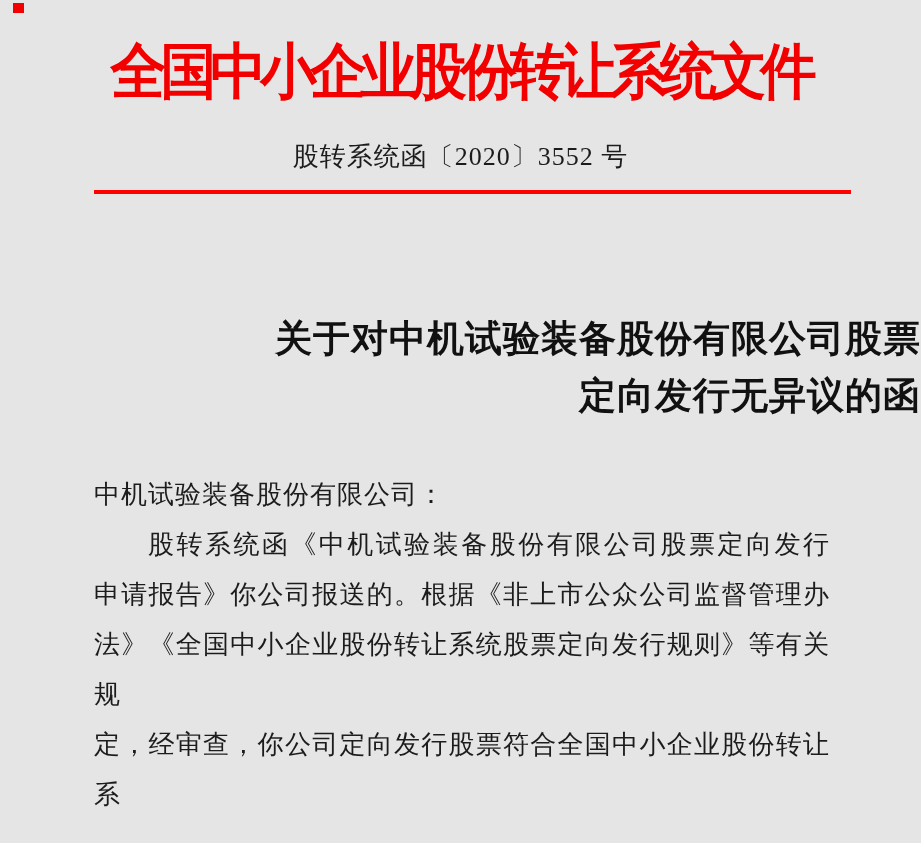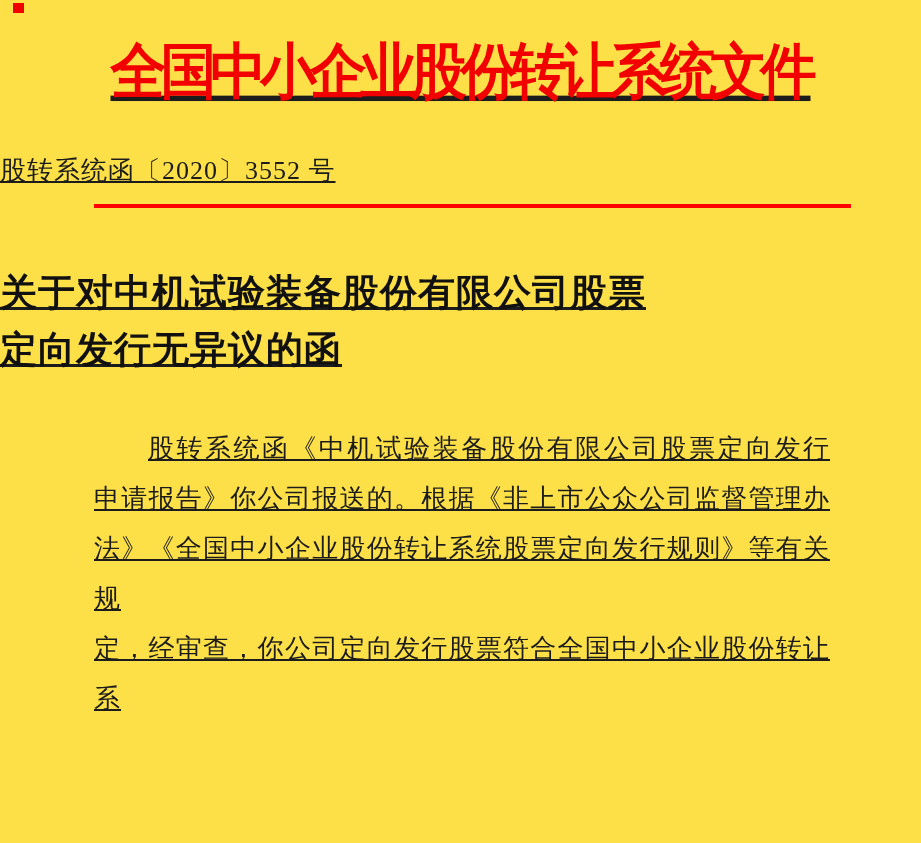--- a/index.html
+++ b/index.html
@@ -8,22 +8,21 @@
     height: 843px;
     background: #ffffff;
     position: relative;
     overflow: hidden;
     font-family: "Liberation Serif", "DejaVu Serif", serif;
     color: var(--text_black, #1c1c1c);
   }
   .page {
     position: absolute;
     inset: 0;
-    background: #fde047;
-    text-decoration: underline;
+    background: #e5e5e5;
   }
   
   .corner-mark {
     position: absolute;
     left: 13px;
     top: 3px;
     width: 11px;
     height: 10px;
     background: var(--accent_red, #f20000);
   }
@@ -33,35 +32,36 @@
     font-size: 56px;
     line-height: 72px;
     font-weight: bold;
     letter-spacing: -6px;
     color: var(--accent_red, #f20000);
     transform: scaleY(1.08);
     transform-origin: center top;
     white-space: nowrap;
   }
   .doc-number {
-    margin-top: 48px;
+    margin-top: 34px;
+    text-align: center;
     font-size: 26px;
     letter-spacing: 1px;
     color: var(--text_black, #1c1c1c);
   }
   .red-divider {
     margin-top: 16px;
     margin-left: 94px;
     width: 757px;
     height: 4px;
     background: var(--rule_red, #ff0000);
   }
   .doc-heading {
-    margin-top: 56px;
-    text-align: left;
+    margin-top: 116px;
+    text-align: right;
     font-weight: bold;
     font-size: 37px;
     line-height: 57px;
     letter-spacing: 1px;
     color: #111111;
   }
   .body-block {
     margin: 46px 91px 0 94px;
     font-size: 26px;
     line-height: 50px;
@@ -90,20 +90,21 @@
   <div class="doc-number">股转系统函〔2020〕3552 号</div>
 
   <div class="red-divider"></div>
 
   <div class="doc-heading">
     <div>关于对中机试验装备股份有限公司股票</div>
     <div>定向发行无异议的函</div>
   </div>
 
   <div class="body-block">
+    <div class="salutation">中机试验装备股份有限公司：</div>
     <div>
       <div class="para-line indent">股转系统函《中机试验装备股份有限公司股票定向发行</div>
       <div class="para-line">申请报告》你公司报送的。根据《非上市公众公司监督管理办</div>
       <div class="para-line">法》《全国中小企业股份转让系统股票定向发行规则》等有关规</div>
       <div class="para-line">定，经审查，你公司定向发行股票符合全国中小企业股份转让系</div>
 
     </div>
   </div>
 
 </div>

